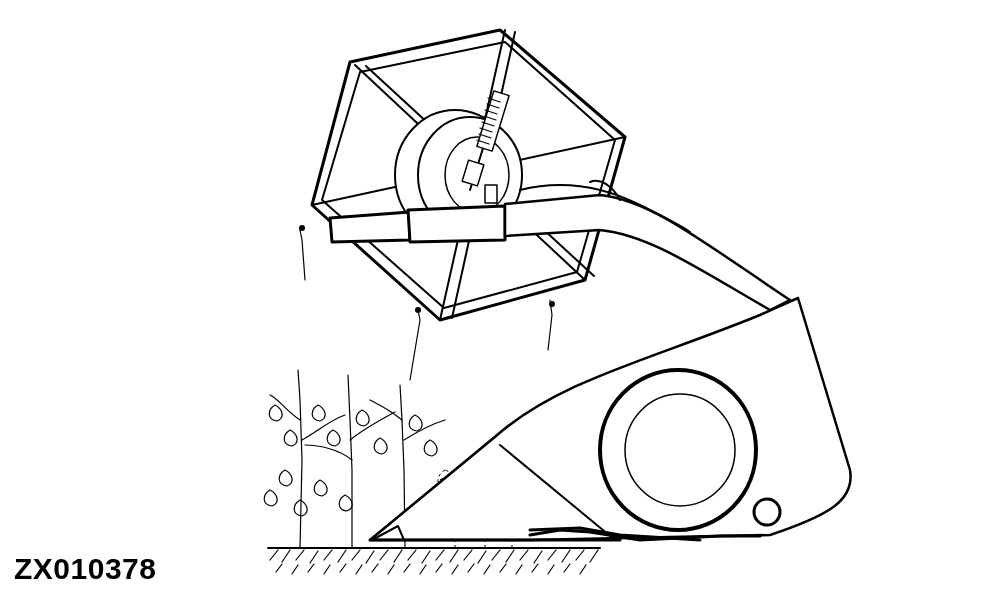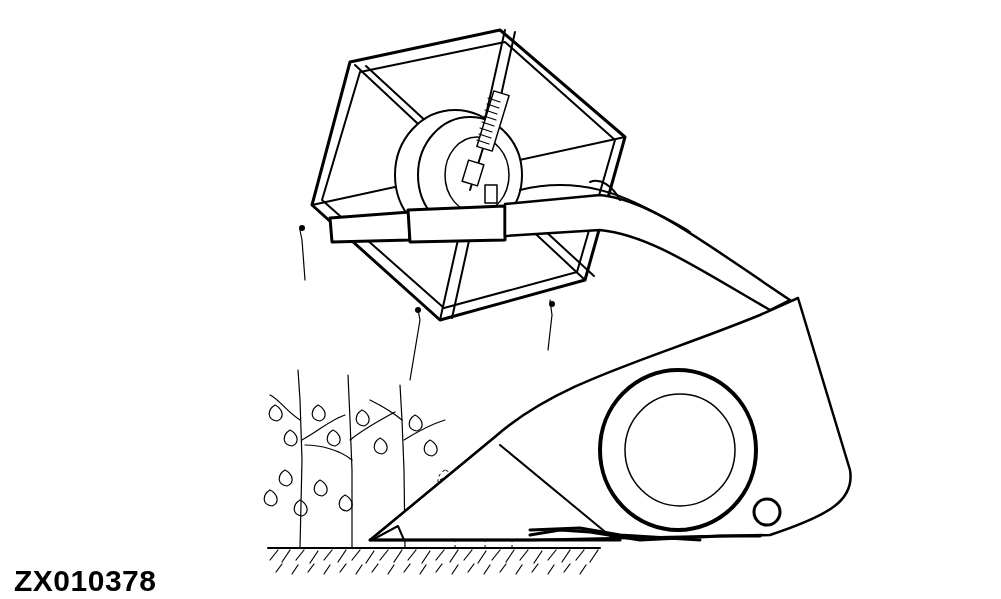--- a/index.html
+++ b/index.html
@@ -1,21 +1,21 @@
 <!DOCTYPE html>
 <html><head>
 <meta charset="utf-8">
 <style>
   html, body { margin: 0; padding: 0; background: #ffffff; }
   #canvas { position: relative; width: 1001px; height: 599px; overflow: hidden; background: #ffffff; }
   #illustration { position: absolute; left: 0; top: 0; }
   #figure-id {
     position: absolute; left: 14px; top: 552px;
     font-family: "Liberation Sans", sans-serif; font-weight: bold;
-    font-size: 30px; color: #000000; letter-spacing: 0.5px; margin-top: 12px;
+    font-size: 30px; color: #000000; letter-spacing: 0.5px;
   }
   .stroke { fill: none; stroke: #000; stroke-linecap: round; stroke-linejoin: round; }
   .thin { stroke-width: 1.2; }
   .med { stroke-width: 2; }
   .thick { stroke-width: 3; }
   .fillw { fill: #fff; stroke: #000; stroke-linejoin: round; }
   .dash { fill: none; stroke: #000; stroke-width: 1; stroke-dasharray: 3 3; }
 </style>
 </head>
 <body>

